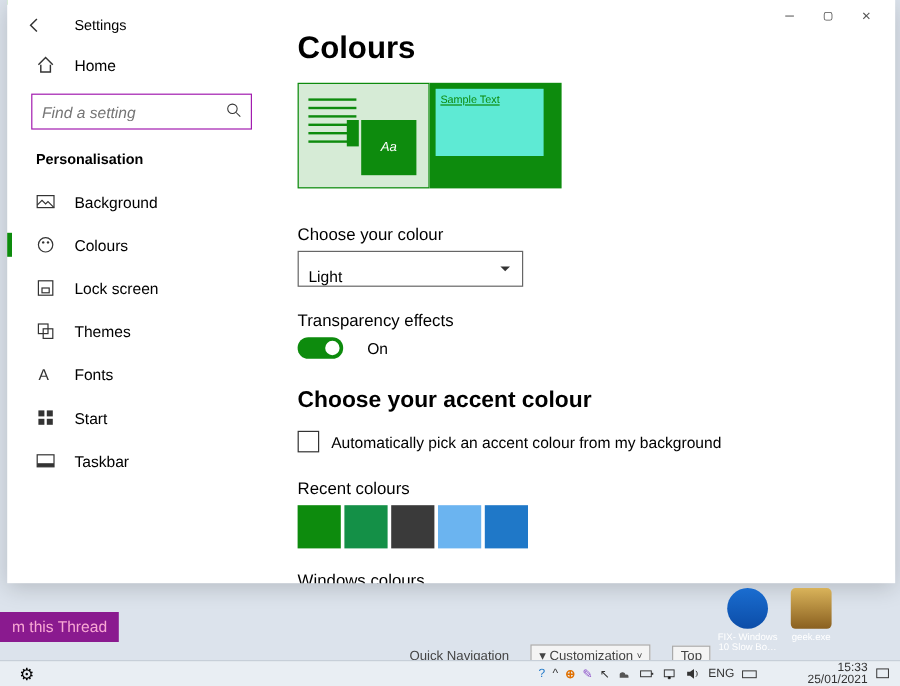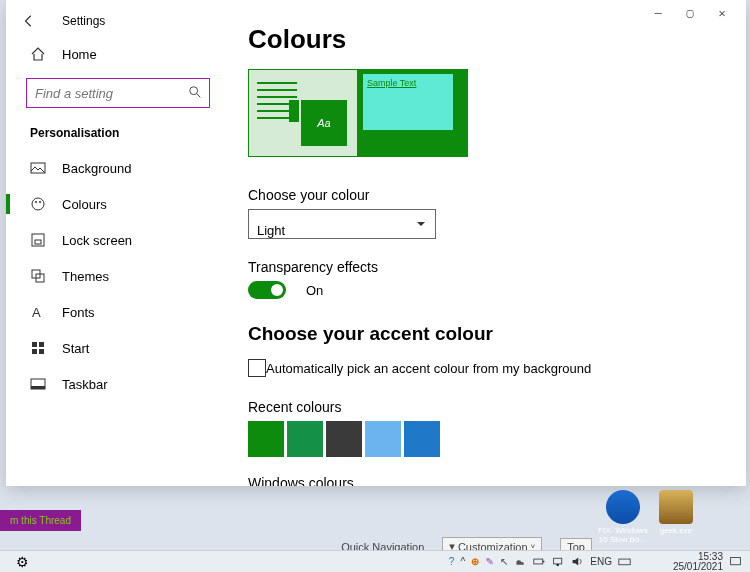--- a/index.html
+++ b/index.html
@@ -43,34 +43,34 @@
 h2 { font-size:14px; font-weight:400; margin-bottom:6px; }
 h2.big { font-size:19px; font-weight:600; margin:24px 0 14px; }
 .select { width:188px; height:30px; border:1px solid #666; padding:0 8px; display:flex; align-items:flex-end; justify-content:space-between; font-size:13px; margin-bottom:20px; position:relative; }
 .select::after { content:""; position:absolute; right:10px; top:12px; border:4px solid transparent; border-top-color:#333; }
 
 .toggle-row { display:flex; align-items:center; gap:20px; margin-bottom:10px; }
 .toggle { width:38px; height:18px; border-radius:9px; background:#0d8b0d; position:relative; }
 .toggle::after { content:""; position:absolute; right:3px; top:3px; width:12px; height:12px; border-radius:50%; background:#fff; }
 .toggle-label { font-size:13px; }
 
-.cb-row { display:flex; align-items:center; font-size:13px; margin-bottom:22px; }
+.cb-row { display:flex; align-items:center; gap:10px; font-size:13px; margin-bottom:22px; }
 .cb { width:18px; height:18px; border:1px solid #333; }
 
 .swatches { display:flex; gap:3px; margin-bottom:18px; }
 .swatch { width:36px; height:36px; }
 
 
 .deskicon { position:absolute; width:54px; text-align:center; font-size:8px; color:#fff; top:490px; }
 .deskicon .ic { width:34px; height:34px; margin:0 auto 2px; border-radius:4px; }
 .de1 { right:100px; } .de1 .ic { background:linear-gradient(#1a6dd0,#0c4da8); border-radius:50%; }
 .de2 { right:47px; } .de2 .ic { background:linear-gradient(#d9b35a,#8a6020); }
 
 
-.purple { position:absolute; left:0; top:510px; background:#8a1a8f; color:#84cc16; font-size:10px; padding:5px 10px; }
+.purple { position:absolute; left:0; top:510px; background:#8a1a8f; color:#f9a8d4; font-size:13px; padding:5px 10px; }
 
 
 .qnav { position:absolute; right:158px; top:537px; font-size:11px; color:#444; display:flex; align-items:center; gap:18px; }
 .qnav .box { border:1px solid #aaa; background:#f4f4f4; padding:2px 6px; font-size:11px; display:flex; align-items:center; gap:3px; }
 
 
 .taskbar { position:absolute; left:0; bottom:0; width:750px; height:22px; background:#e9eef3; border-top:1px solid #c7cfd8; display:flex; align-items:center; }
 .taskbar .gear { margin-left:16px; font-size:14px; }
 .taskbar .tray { margin-left:auto; display:flex; align-items:center; gap:6px; padding-right:8px; font-size:10px; color:#333; }
 .taskbar .tray .clk { text-align:right; line-height:1;margin-left:36px; }

